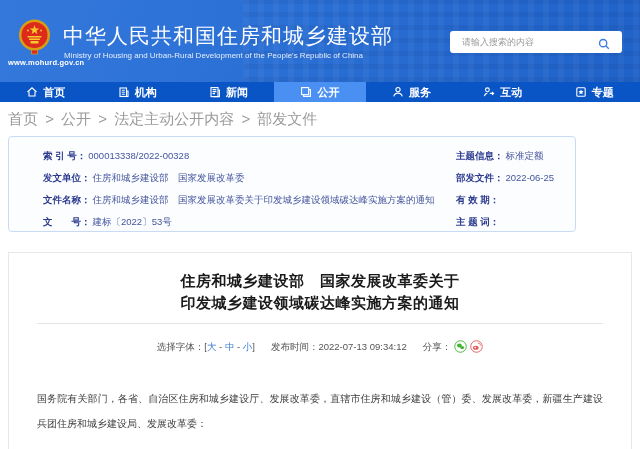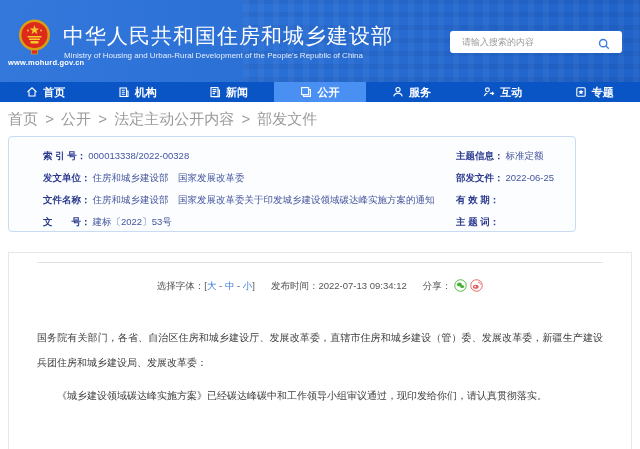--- a/index.html
+++ b/index.html
@@ -194,20 +194,24 @@
     </div>
     <div class="meta-row mr2">
       <span class="meta-label">有 效 期：</span><span class="meta-value"></span>
     </div>
     <div class="meta-row mr3">
       <span class="meta-label">主 题 词：</span><span class="meta-value"></span>
     </div>
   </div>
 
   <div class="article-box">
+    <div class="article-title">
+      <div>住房和城乡建设部　国家发展改革委关于</div>
+      <div>印发城乡建设领域碳达峰实施方案的通知</div>
+    </div>
     <div class="article-divider"></div>
 
     <div class="toolbar">
       <span>选择字体：</span><span>[</span><span class="blue">大</span><span> - </span><span class="blue">中</span><span> - </span><span class="blue">小</span><span>]</span><span class="gap"></span><span>发布时间：</span><span>2022-07-13 09:34:12</span><span class="gap"></span><span>分享：</span><span class="share-ic"><svg viewBox="0 0 14 14" width="13" height="13">
             <circle cx="7" cy="7" r="6.2" fill="#fff" stroke="#45b035" stroke-width="1"></circle>
             <ellipse cx="5.8" cy="6" rx="2.6" ry="2.1" fill="#45b035"></ellipse>
             <ellipse cx="8.8" cy="8.2" rx="2.1" ry="1.7" fill="#45b035"></ellipse>
           </svg></span><span class="share-ic"><svg viewBox="0 0 14 14" width="13" height="13">
             <circle cx="7" cy="7" r="6.2" fill="#fff" stroke="#e25b5b" stroke-width="1"></circle>
             <ellipse cx="6.2" cy="8.3" rx="3.1" ry="2.2" fill="#e25b5b"></ellipse>

